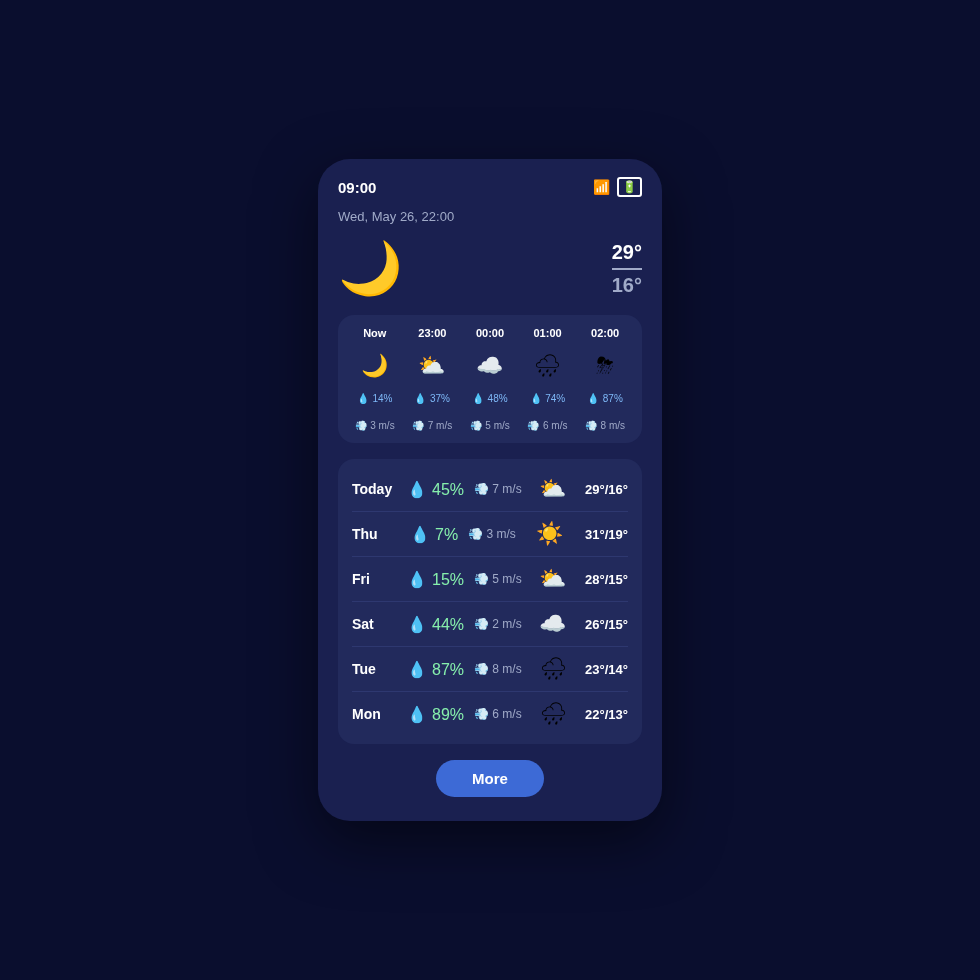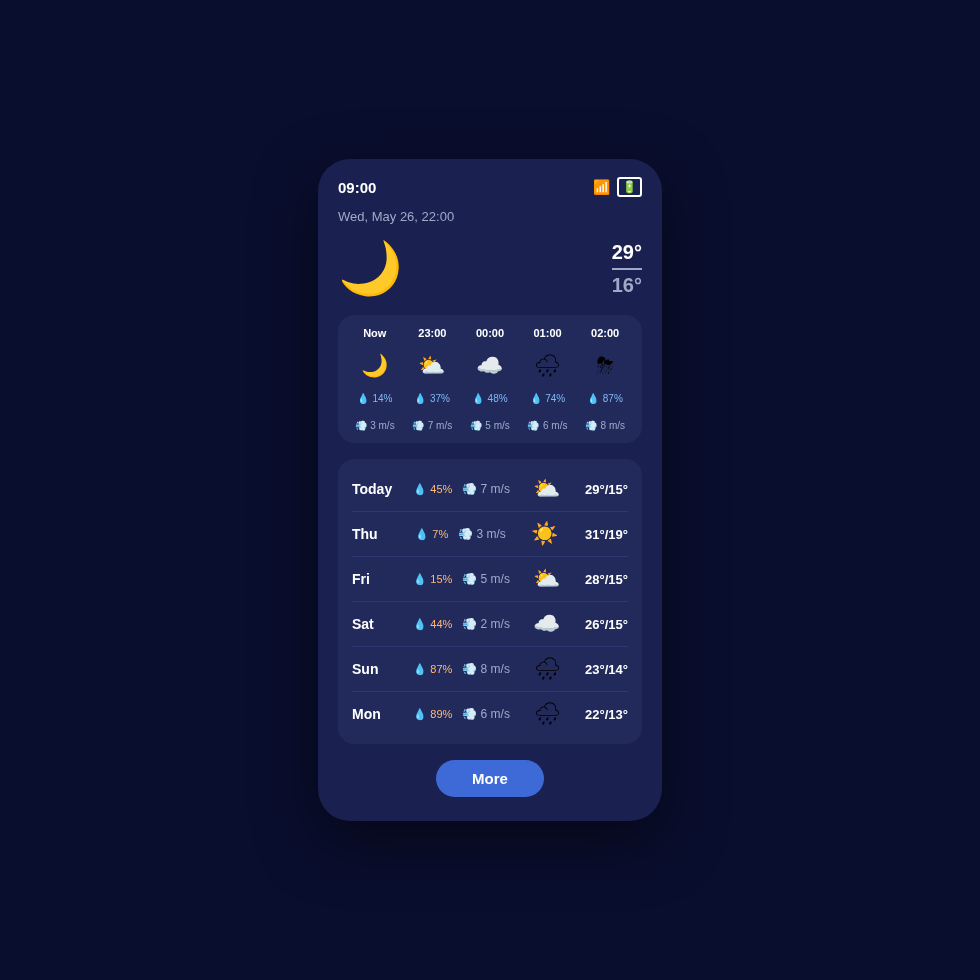--- a/index.html
+++ b/index.html
@@ -77,21 +77,21 @@
       margin-bottom: 16px;
     }
     .day-row {
       display: flex; align-items: center; justify-content: space-between;
       padding: 9px 0;
       border-bottom: 1px solid #2e3870;
     }
     .day-row:last-child { border-bottom: none; }
     .day-name { color: #fff; font-size: 14px; font-weight: 600; width: 38px; }
     .day-stats { display: flex; align-items: center; gap: 10px; }
-    .day-precip { color: #fdba74; font-size: 11px; display: flex; align-items: center; gap: 3px; }
+    .day-precip { color: #86efac; font-size: 16px; display: flex; align-items: center; gap: 3px; }
     .day-wind { color: #a0aac8; font-size: 12px; display: flex; align-items: center; gap: 3px; }
     .day-icon { font-size: 22px; width: 28px; text-align: center; }
     .day-temps { color: #fff; font-size: 13px; font-weight: 600; white-space: nowrap; }
     
     .more-btn {
       display: block; margin: 0 auto;
       background: #3d6ad6;
       color: #fff; font-size: 15px; font-weight: 600;
       border: none; border-radius: 24px;
       padding: 10px 36px; cursor: pointer;
@@ -158,21 +158,21 @@
       </div>
 
     <div class="daily-card" id="daily-container">
         <div class="day-row">
       <span class="day-name">Today</span>
       <div class="day-stats">
         <span class="day-precip">💧 45%</span>
         <span class="day-wind">💨 7 m/s</span>
       </div>
       <span class="day-icon">⛅</span>
-      <span class="day-temps">29°/15°</span>
+      <span class="day-temps">29°/16°</span>
     </div>
         <div class="day-row">
       <span class="day-name">Thu</span>
       <div class="day-stats">
         <span class="day-precip">💧 7%</span>
         <span class="day-wind">💨 3 m/s</span>
       </div>
       <span class="day-icon">☀️</span>
       <span class="day-temps">31°/19°</span>
     </div>
@@ -188,21 +188,21 @@
         <div class="day-row">
       <span class="day-name">Sat</span>
       <div class="day-stats">
         <span class="day-precip">💧 44%</span>
         <span class="day-wind">💨 2 m/s</span>
       </div>
       <span class="day-icon">☁️</span>
       <span class="day-temps">26°/15°</span>
     </div>
         <div class="day-row">
-      <span class="day-name">Sun</span>
+      <span class="day-name">Tue</span>
       <div class="day-stats">
         <span class="day-precip">💧 87%</span>
         <span class="day-wind">💨 8 m/s</span>
       </div>
       <span class="day-icon">🌧</span>
       <span class="day-temps">23°/14°</span>
     </div>
         <div class="day-row">
       <span class="day-name">Mon</span>
       <div class="day-stats">

